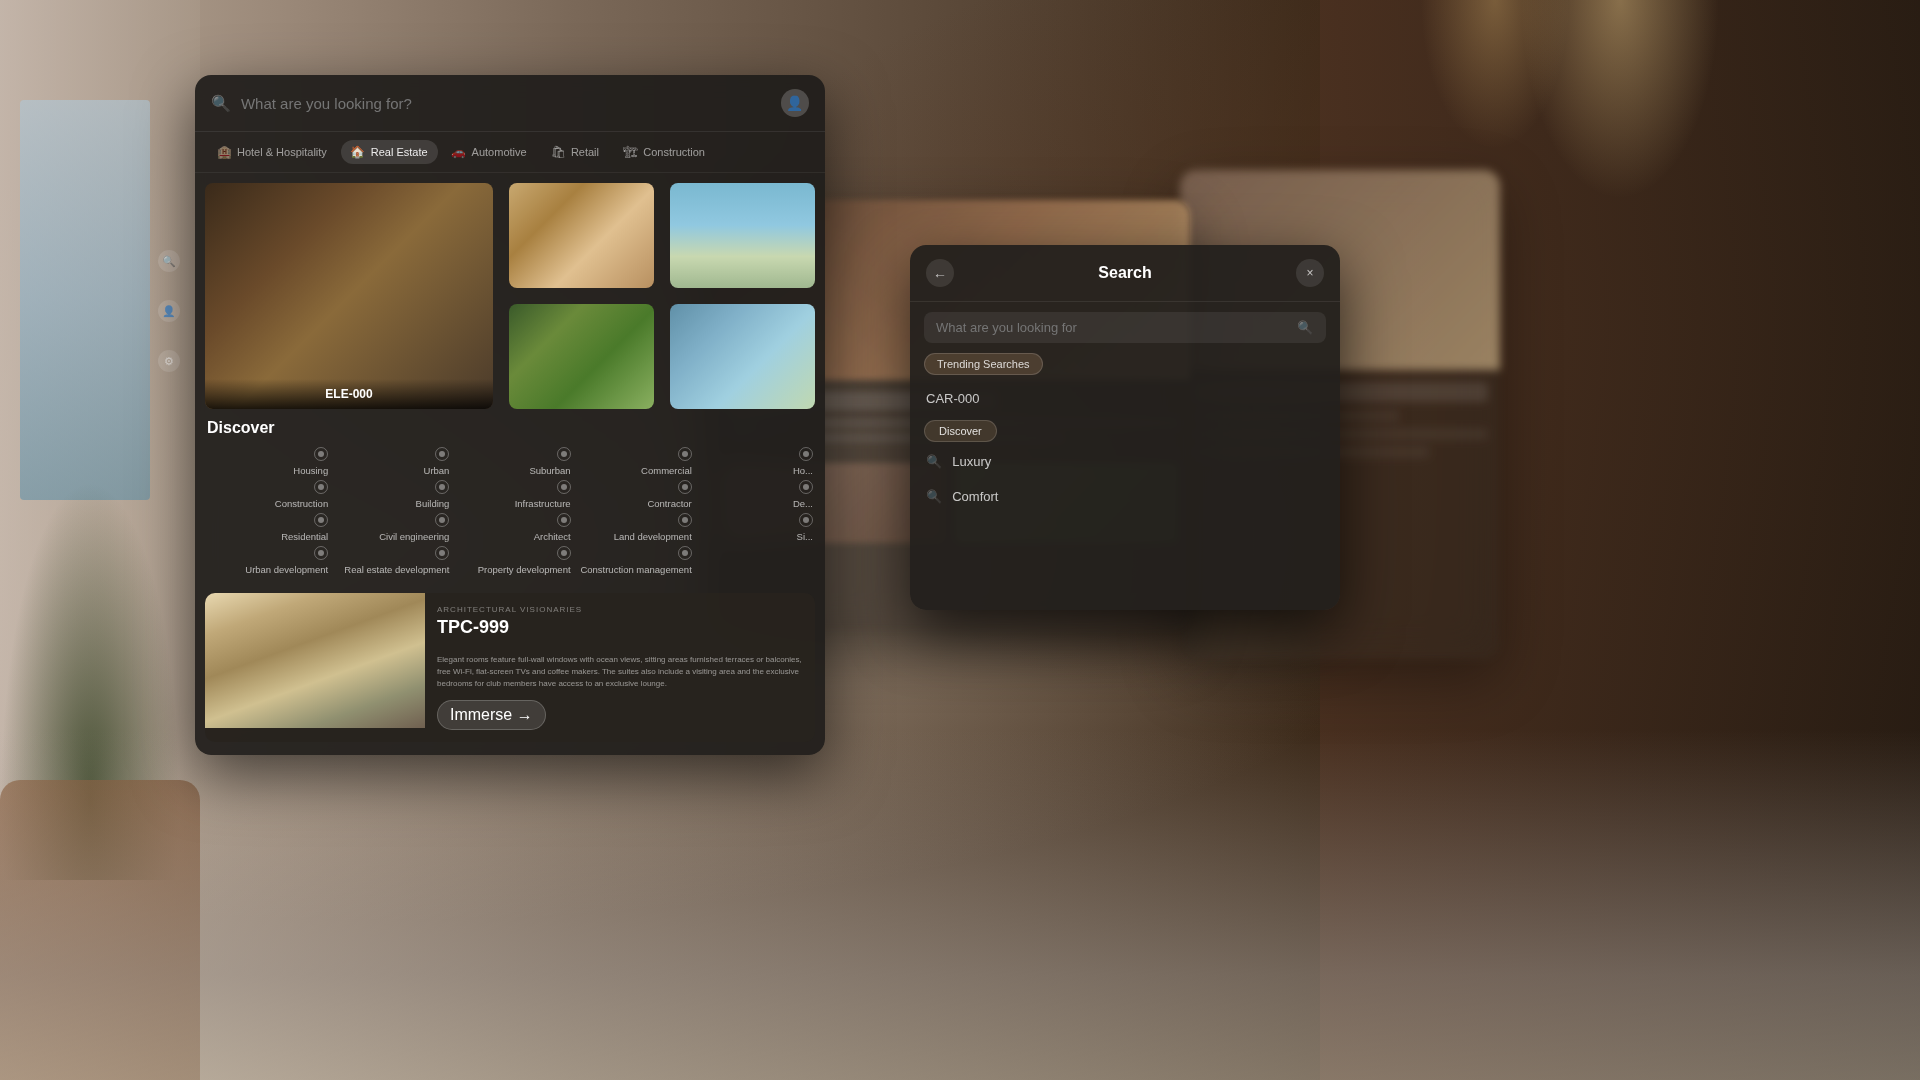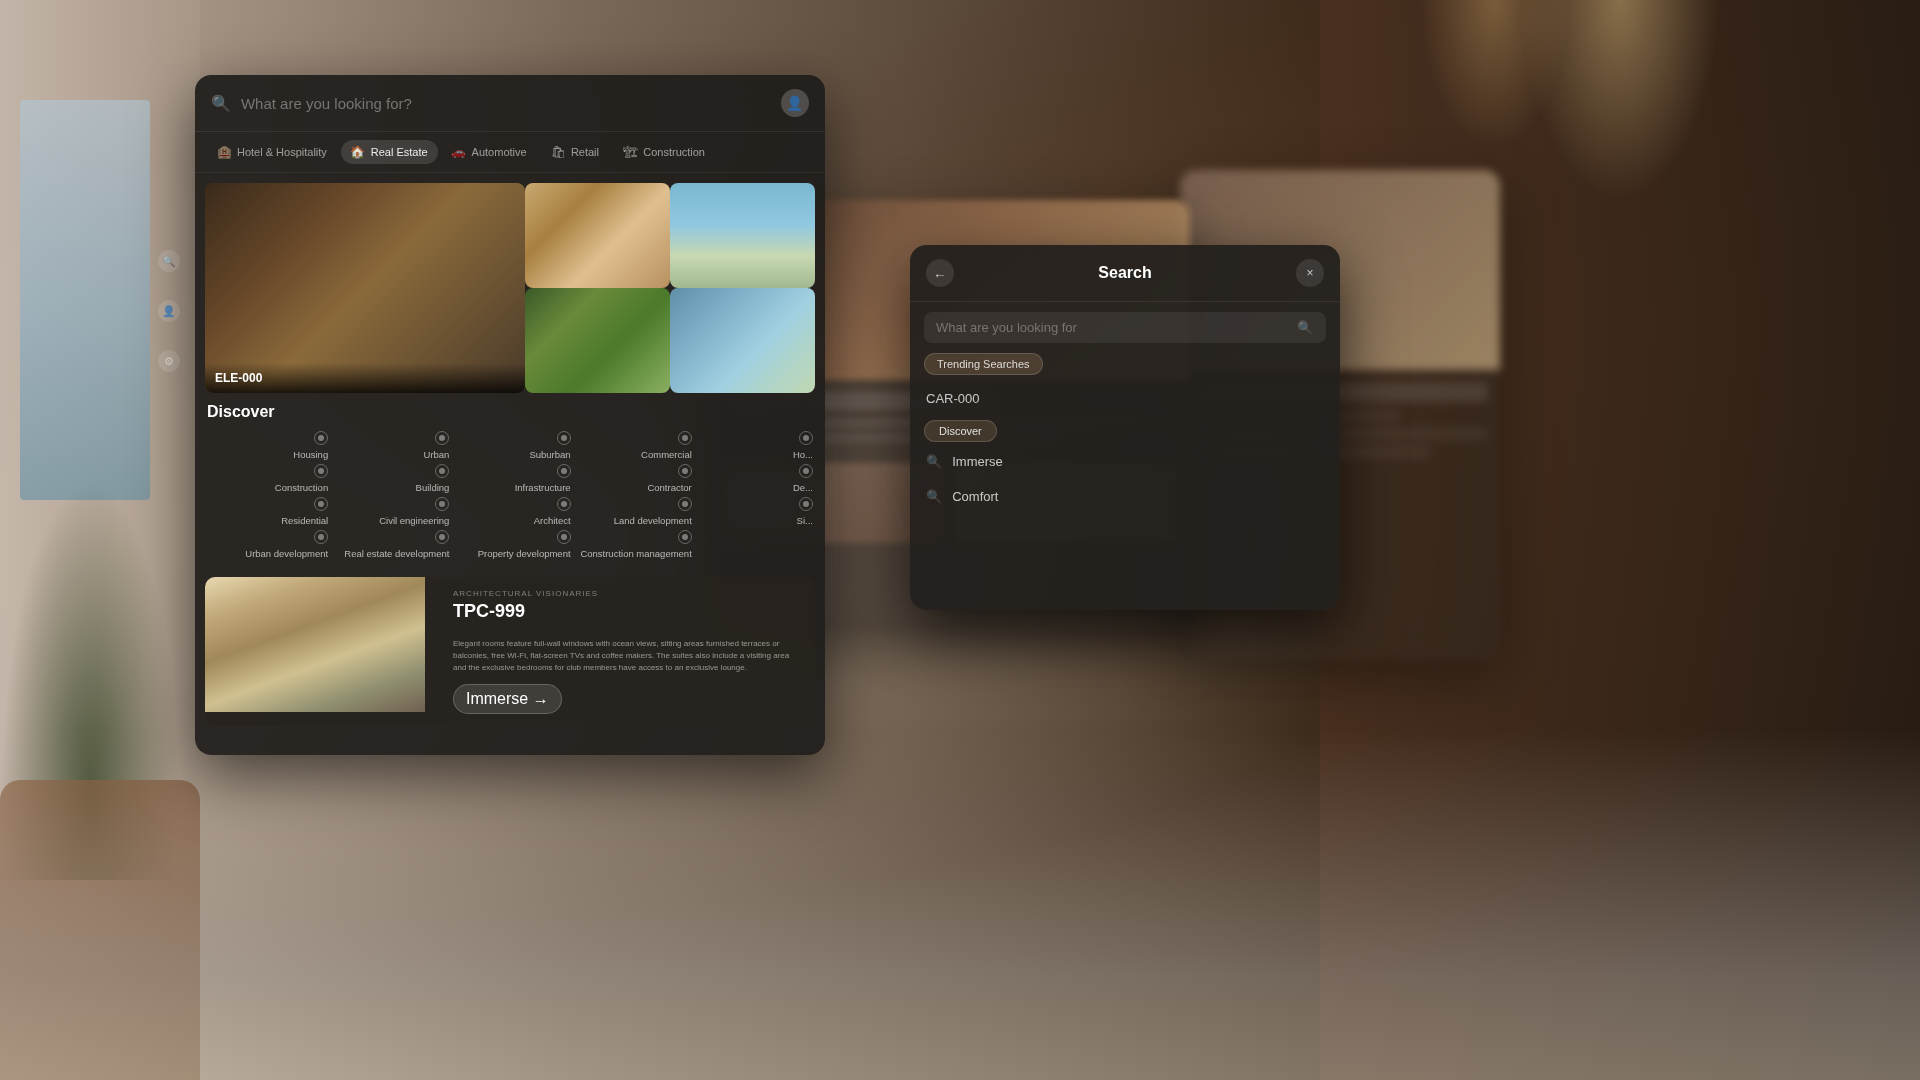--- a/index.html
+++ b/index.html
@@ -141,22 +141,23 @@
       background: rgba(255,255,255,0.12);
       color: rgba(255,255,255,0.9);
     }
     .tab-icon { font-size: 12px; }
 
     
     .image-grid {
       display: grid;
       grid-template-columns: 1fr 145px 145px;
       grid-template-rows: 105px 105px;
-      gap: 0;
+      gap: 16px;
       padding: 10px 10px 0;
+      text-align: center;
     }
     .img-cell {
       border-radius: 8px;
       overflow: hidden;
       position: relative;
     }
     .img-cell.large { grid-row: 1 / 3; }
     .img-fake {
       width: 100%; height: 100%;
     }
@@ -234,21 +235,21 @@
       font-size: 9.5px;
     }
 
     
     .featured-card {
       margin: 8px 10px 10px;
       background: rgba(40,35,30,0.9);
       border-radius: 10px;
       overflow: hidden;
       display: flex;
-      gap: 16px;
+      gap: 0;
     }
     .featured-img {
       width: 220px;
       height: 135px;
       flex-shrink: 0;
       background: linear-gradient(135deg, #c8b898 0%, #a09070 30%, #d0c0a0 60%, #907858 100%);
       position: relative;
     }
     .featured-img-inner {
       width: 100%; height: 100%;
@@ -679,20 +680,20 @@
   <div class="search-list-item">
     <span class="search-list-item-text">CAR-000</span>
   </div>
 
   
   <div class="discover-badge">Discover</div>
 
   
   <div class="search-list-item">
     <span class="search-list-icon">🔍</span>
-    <span class="search-list-item-text">Immerse</span>
+    <span class="search-list-item-text">Luxury</span>
   </div>
   <div class="search-list-item">
     <span class="search-list-icon">🔍</span>
     <span class="search-list-item-text">Comfort</span>
   </div>
   
 </div>
 
 </body></html>

